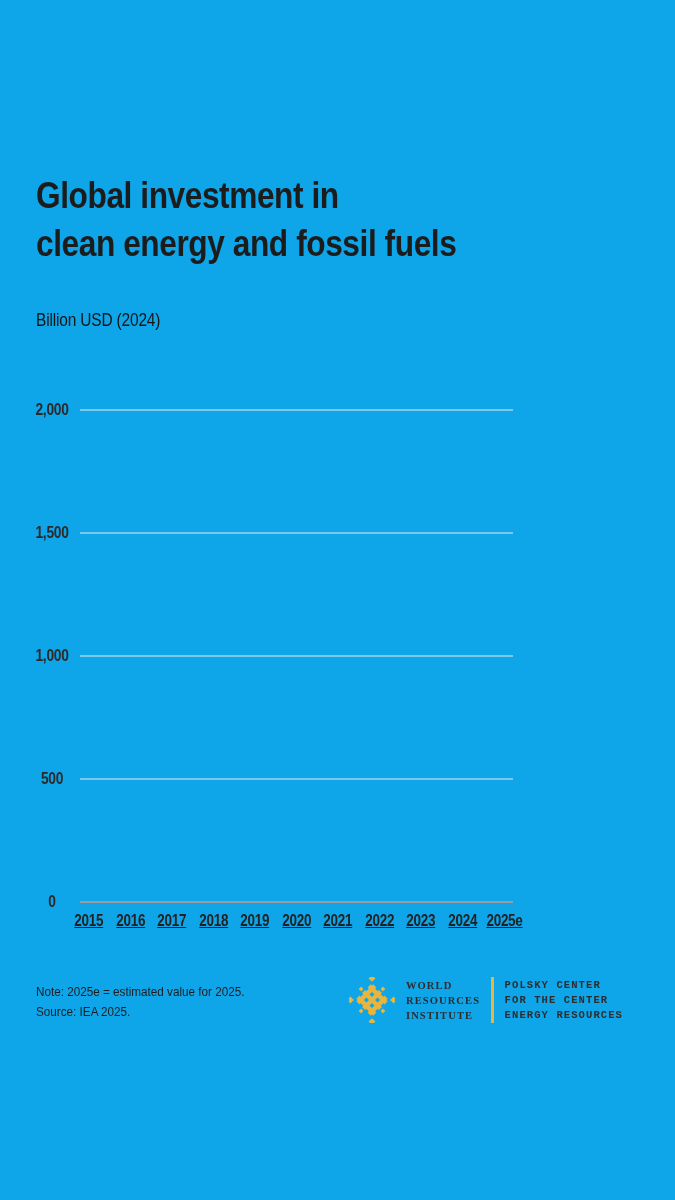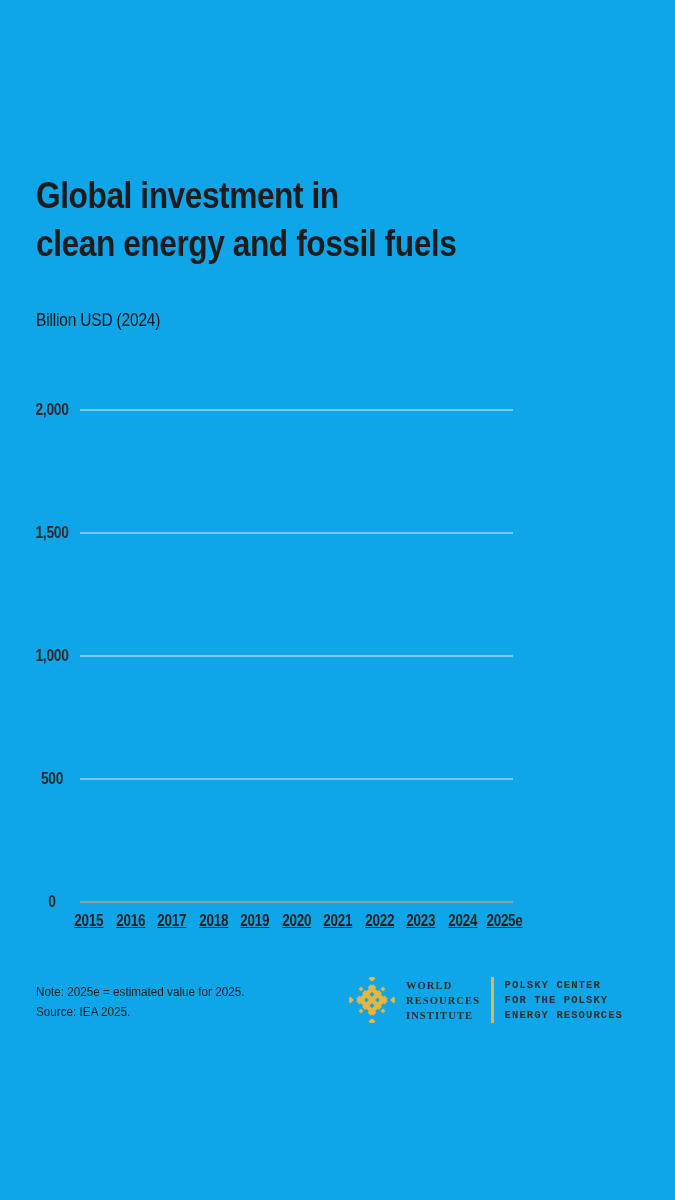--- a/index.html
+++ b/index.html
@@ -128,18 +128,18 @@
     <div class="logo-text wri-text">
       <div>WORLD</div>
       <div>RESOURCES</div>
       <div>INSTITUTE</div>
     </div>
 
     <div class="logo-divider"></div>
 
     <div class="logo-text polsky-text">
       <div>POLSKY CENTER</div>
-      <div>FOR THE POLSKY</div>
+      <div>FOR THE CENTER</div>
       <div>ENERGY RESOURCES</div>
     </div>
   </div>
 
 </div>
 
 </body></html>

